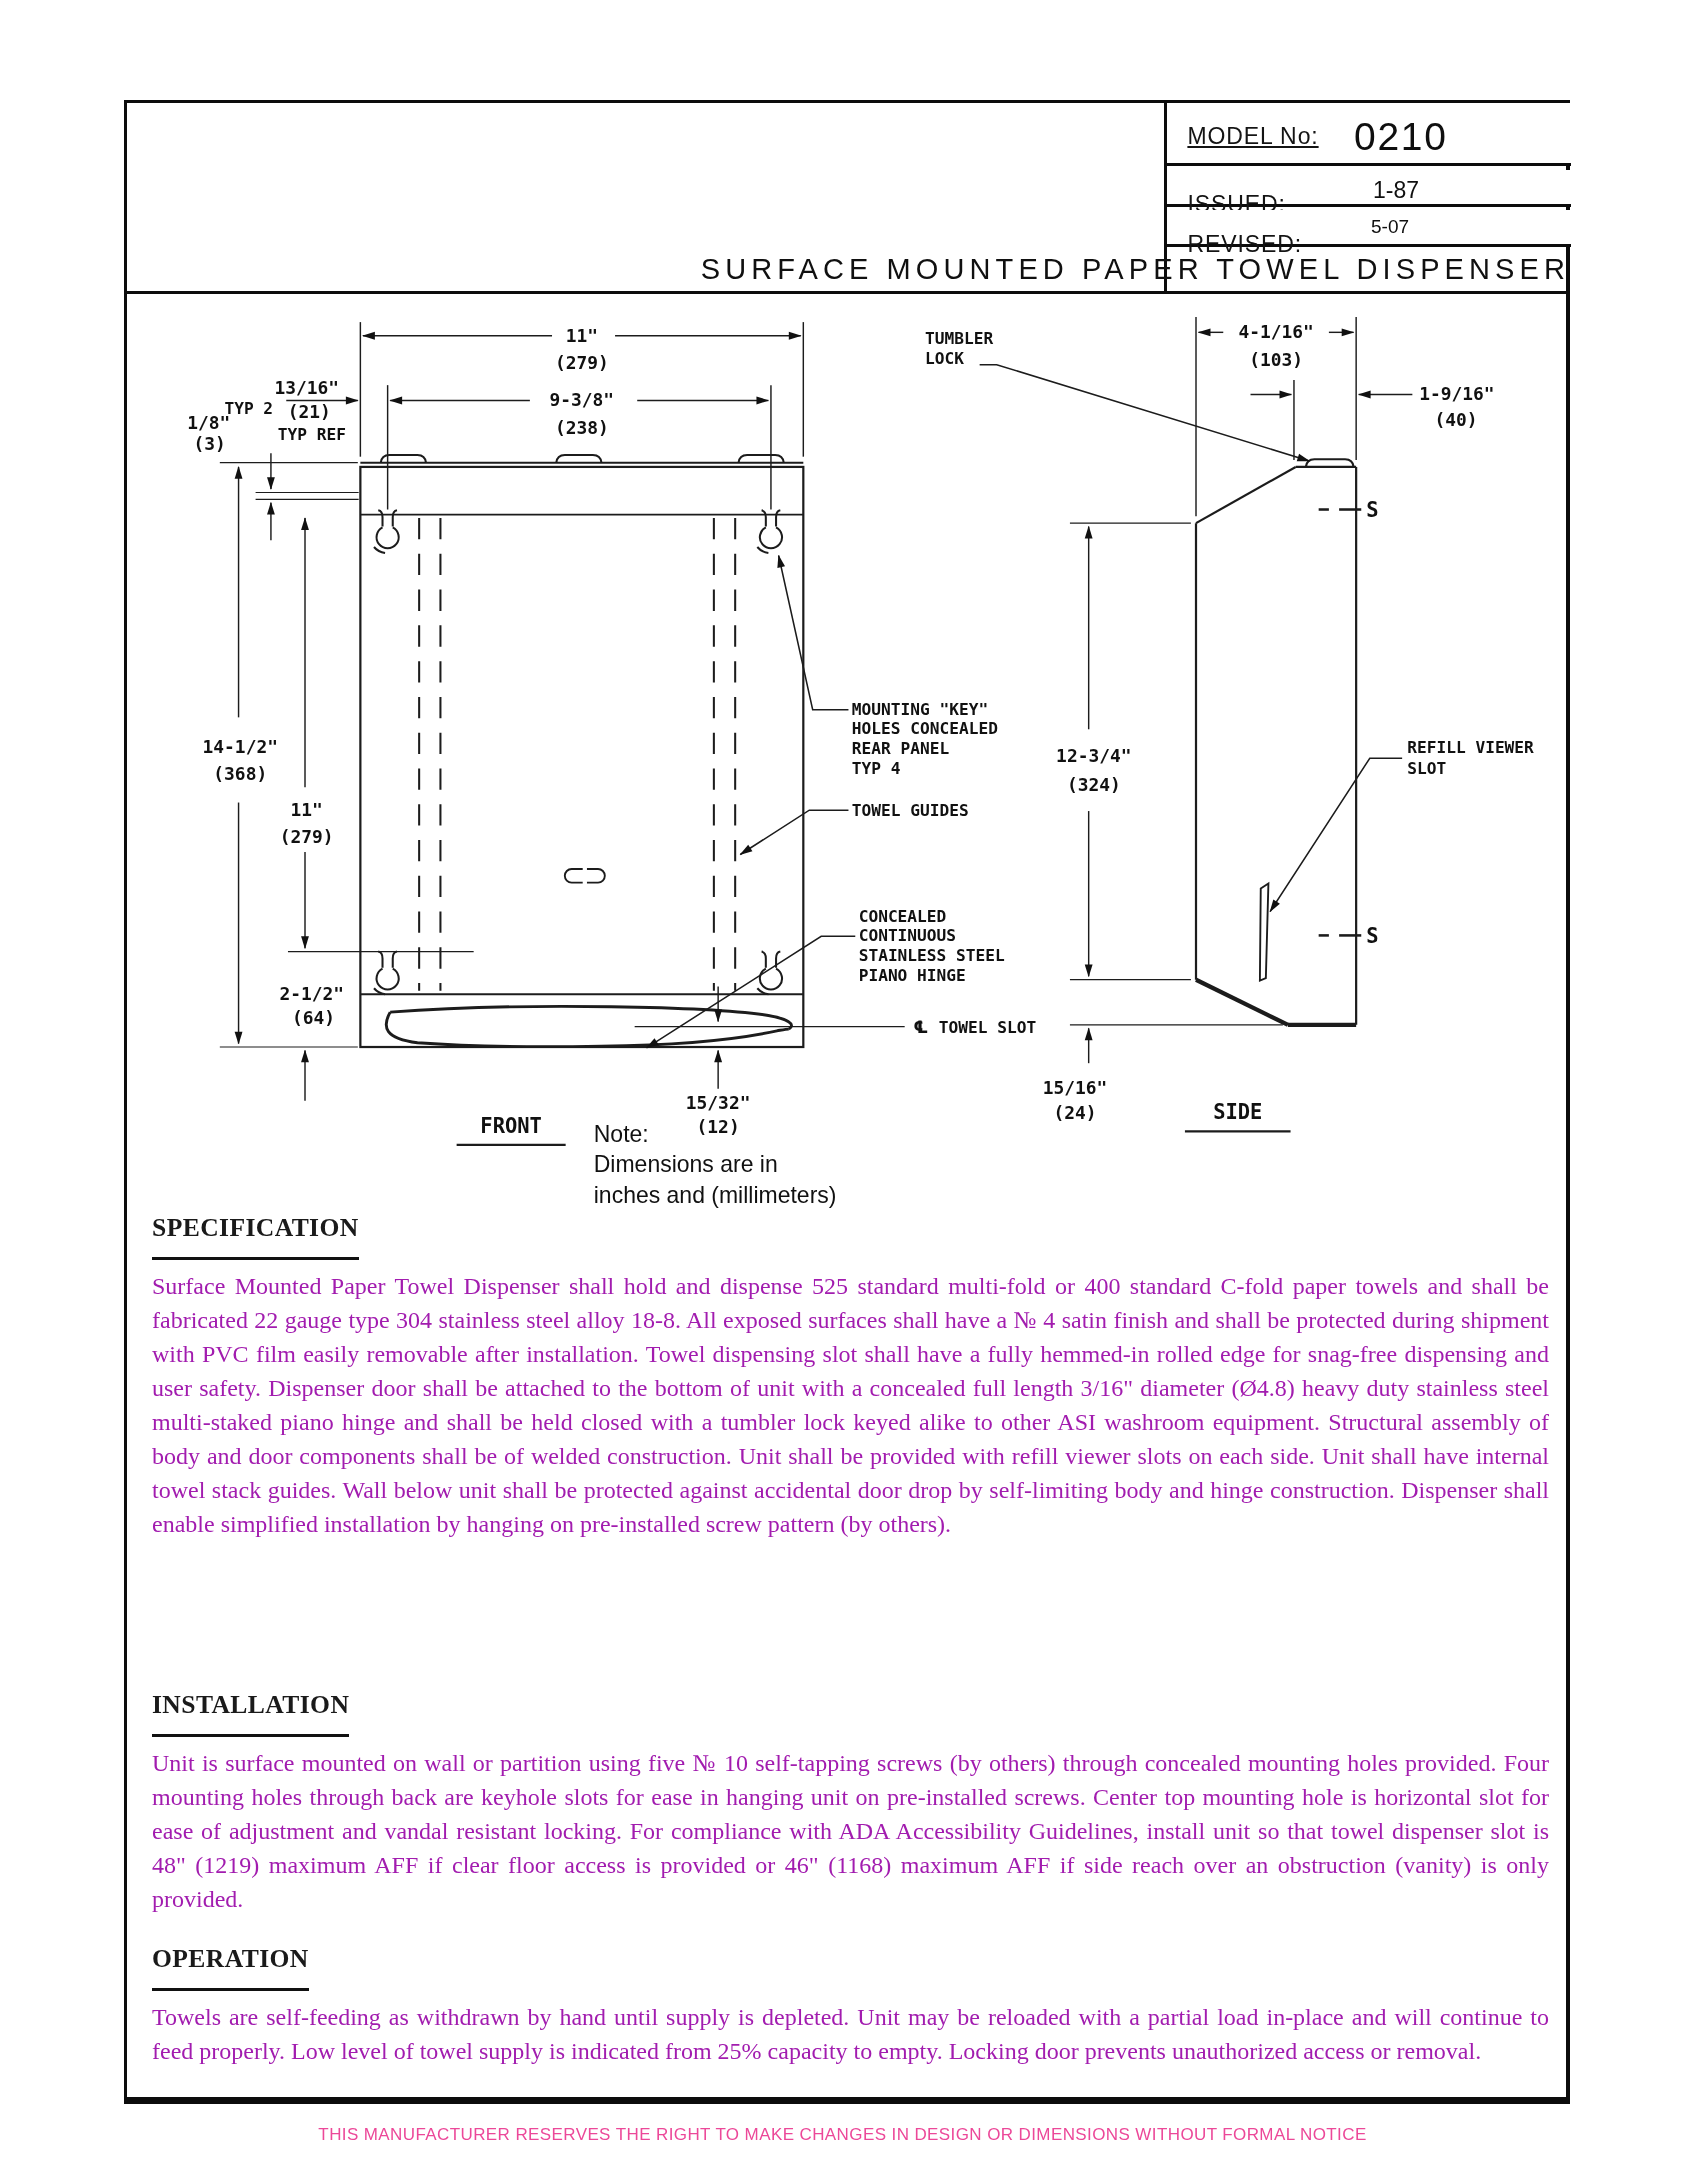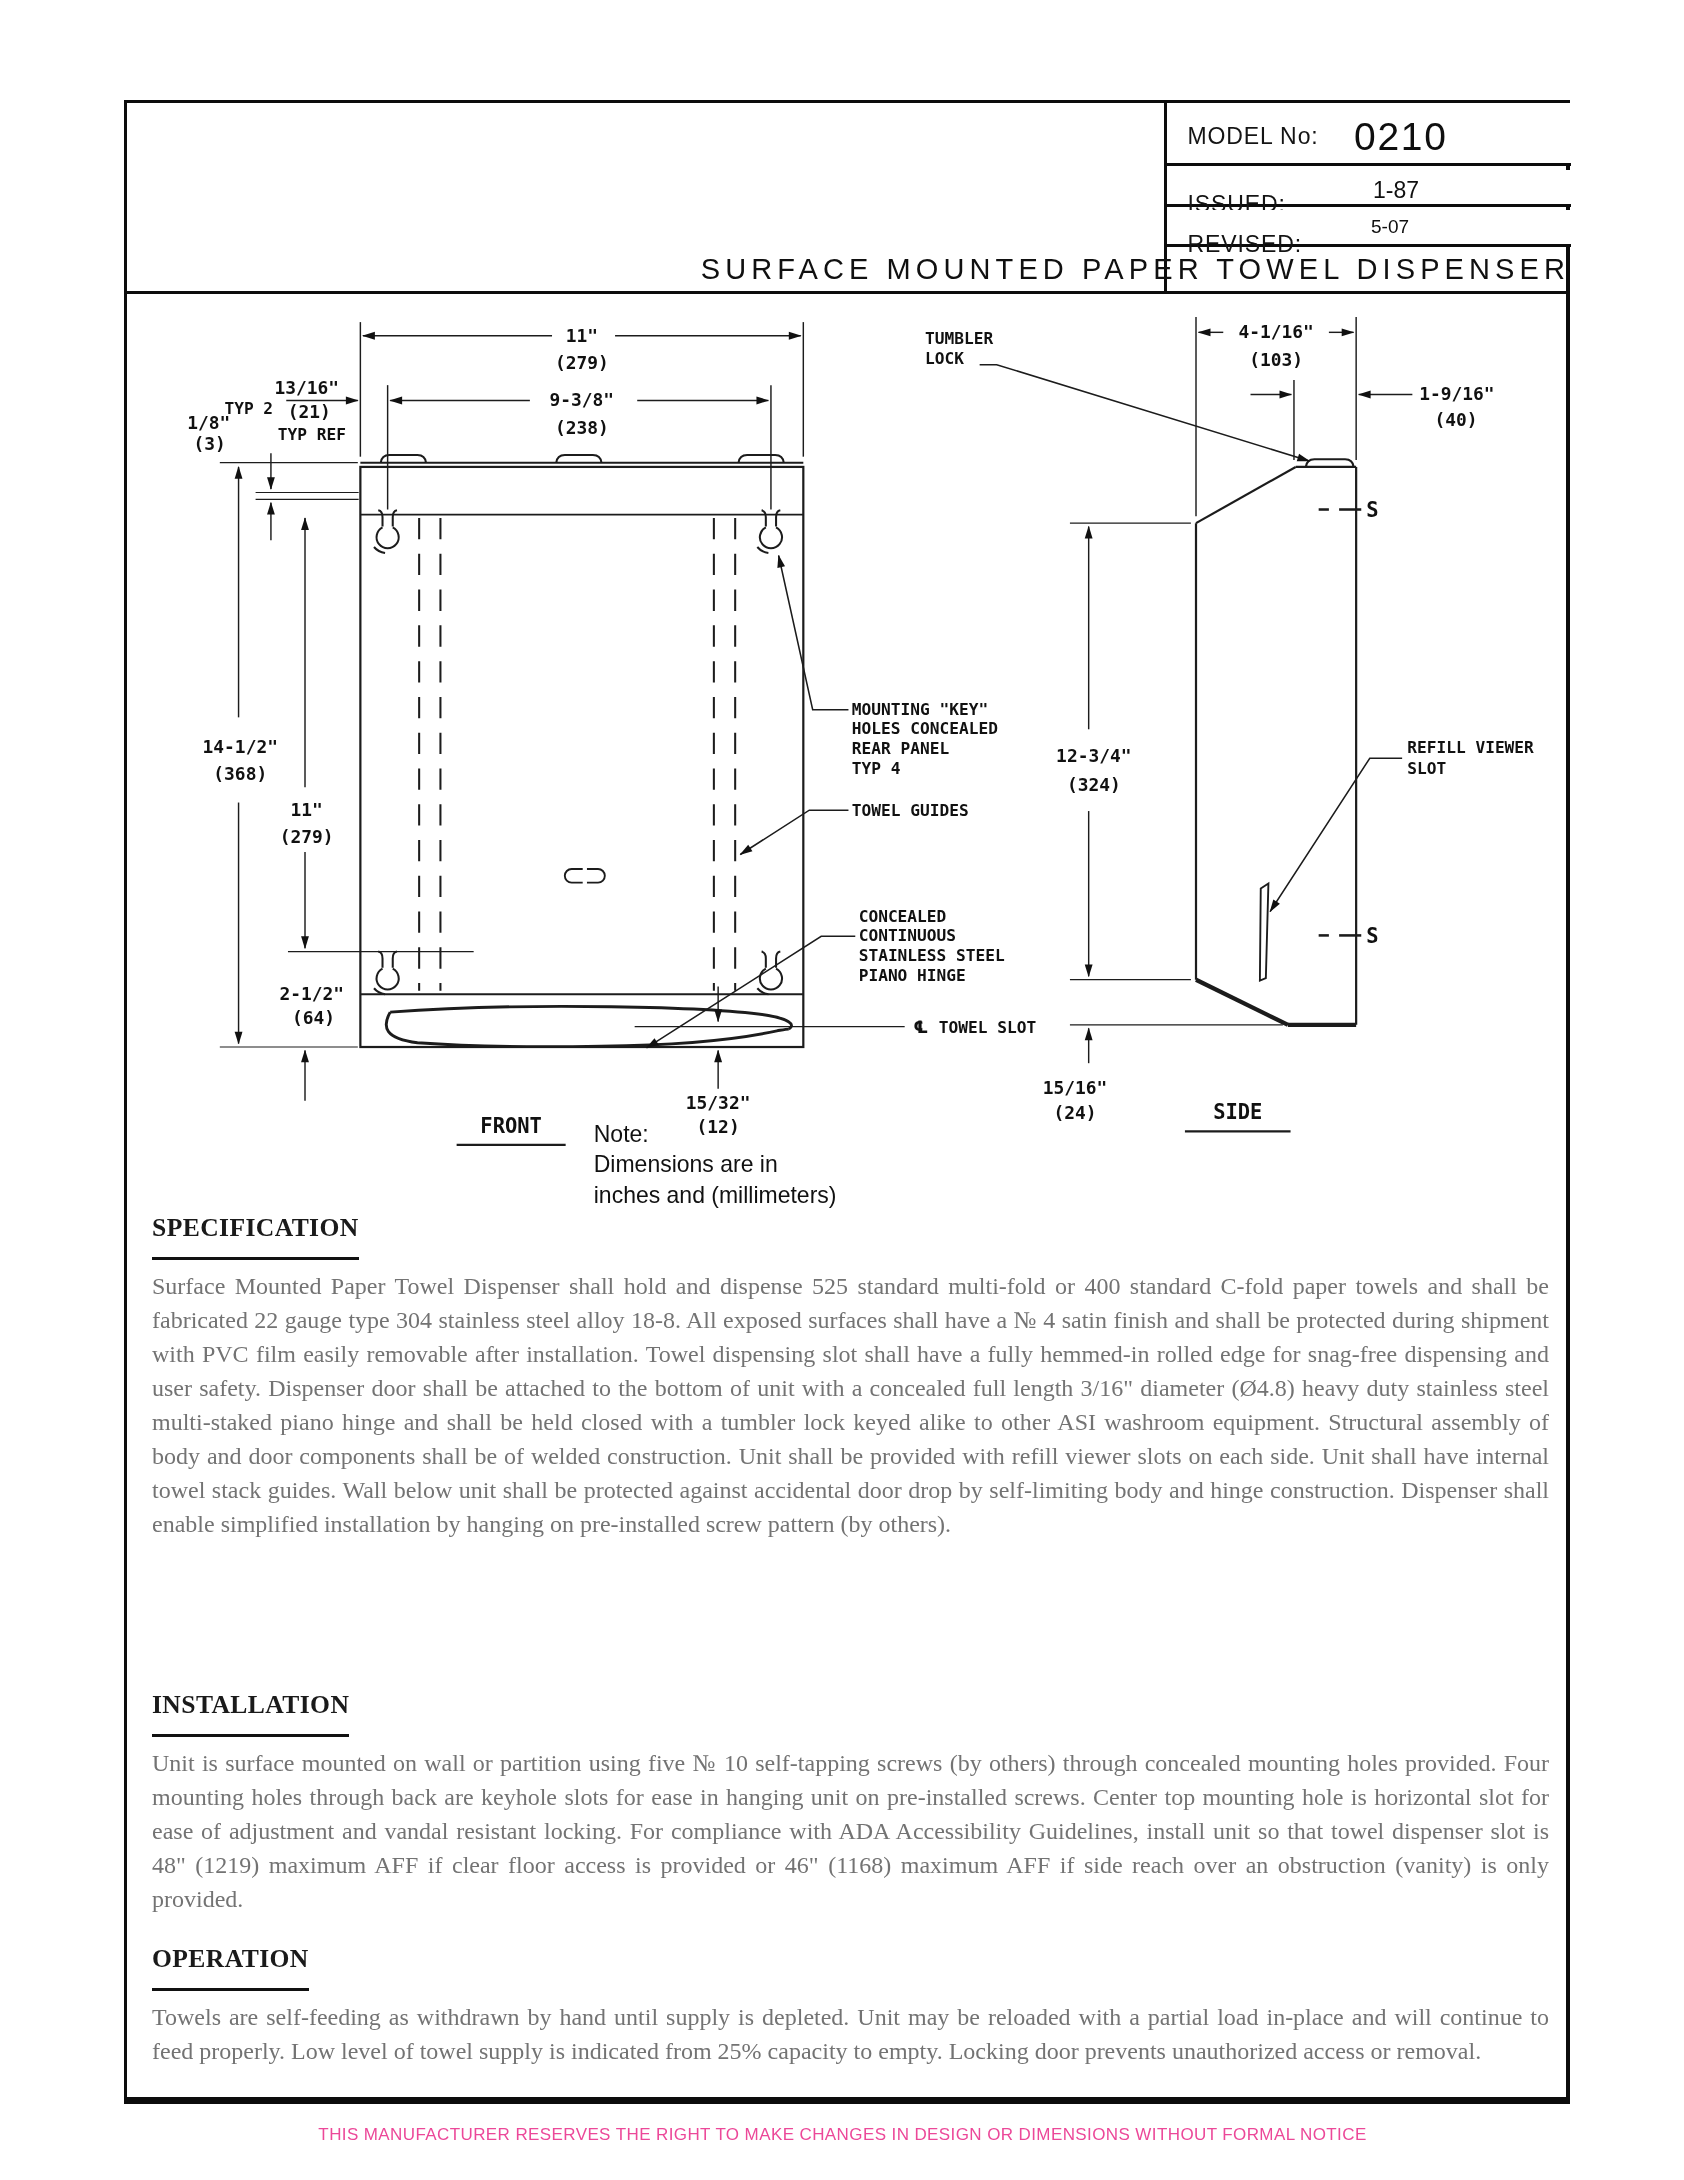--- a/index.html
+++ b/index.html
@@ -20,21 +20,21 @@
   .tb-row-2{top:170px;width:404px;height:37px;}
   .tb-row-3{top:210px;width:404px;height:37px;}
   .tb-label{
     position:absolute;left:20.4px;font-family:"Liberation Sans",sans-serif;
     font-size:23px;color:#141414;letter-spacing:0.9px;
   }
   .tb-value{position:absolute;font-family:"Liberation Sans",sans-serif;color:#0f0f0f;}
   .v-model{left:187px;top:12px;font-size:39px;letter-spacing:1.7px;}
   .v-issued{left:206px;top:6.8px;font-size:23px;}
   .v-revised{left:204px;top:6px;font-size:19px;}
-  .l-model{top:20.4px;}
+  .l-model{top:20.4px;text-decoration:underline;}
   .l-small{top:21px;}
   .main-title-bar{
     position:absolute;left:124px;top:247px;width:1446px;height:47px;box-sizing:border-box;
     border-bottom:3.4px solid #0c0c0c;display:flex;align-items:center;justify-content:flex-end;
   }
   .main-title-bar span{
     font-family:"Liberation Sans",sans-serif;font-size:29px;letter-spacing:5.1px;color:#101010;
   }
   
   svg{position:absolute;left:0;top:0;}
@@ -44,21 +44,21 @@
   .cad21{font-size:21px;}
   .cad24{font-size:24px;}
   .notefont{font-family:"Liberation Sans",sans-serif;font-size:27px;font-weight:normal;}
   
   .section{position:absolute;left:152px;width:1397px;}
   .sec-head{
     font-size:25.6px;font-weight:bold;letter-spacing:0.4px;
     border-bottom:3.4px solid #111;display:inline-block;padding-bottom:14px;margin:0 0 8.5px 0;
   }
   .sec-body{
-    font-size:24px;line-height:34px;text-align:justify;margin:0;color:#737373;
+    font-size:24px;line-height:34px;text-align:justify;margin:0;color:#a21caf;
   }
   .footer-note{
     position:absolute;left:0;top:2125px;width:1685px;text-align:center;
     font-family:"Liberation Sans",sans-serif;font-size:17px;color:#ec4899;letter-spacing:0.4px;
   }
 </style>
 </head>
 <body>
 
 <div class="page-border"></div>

